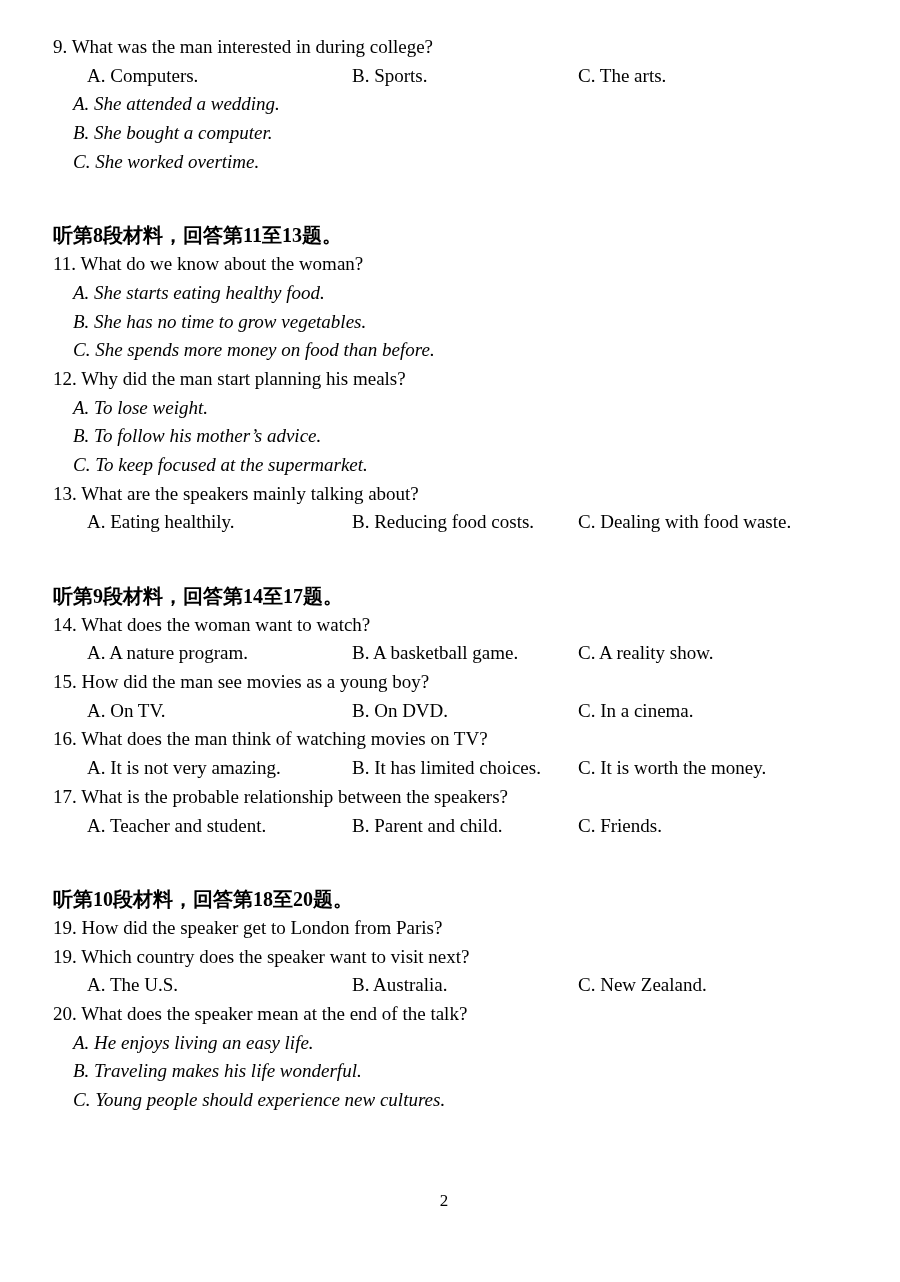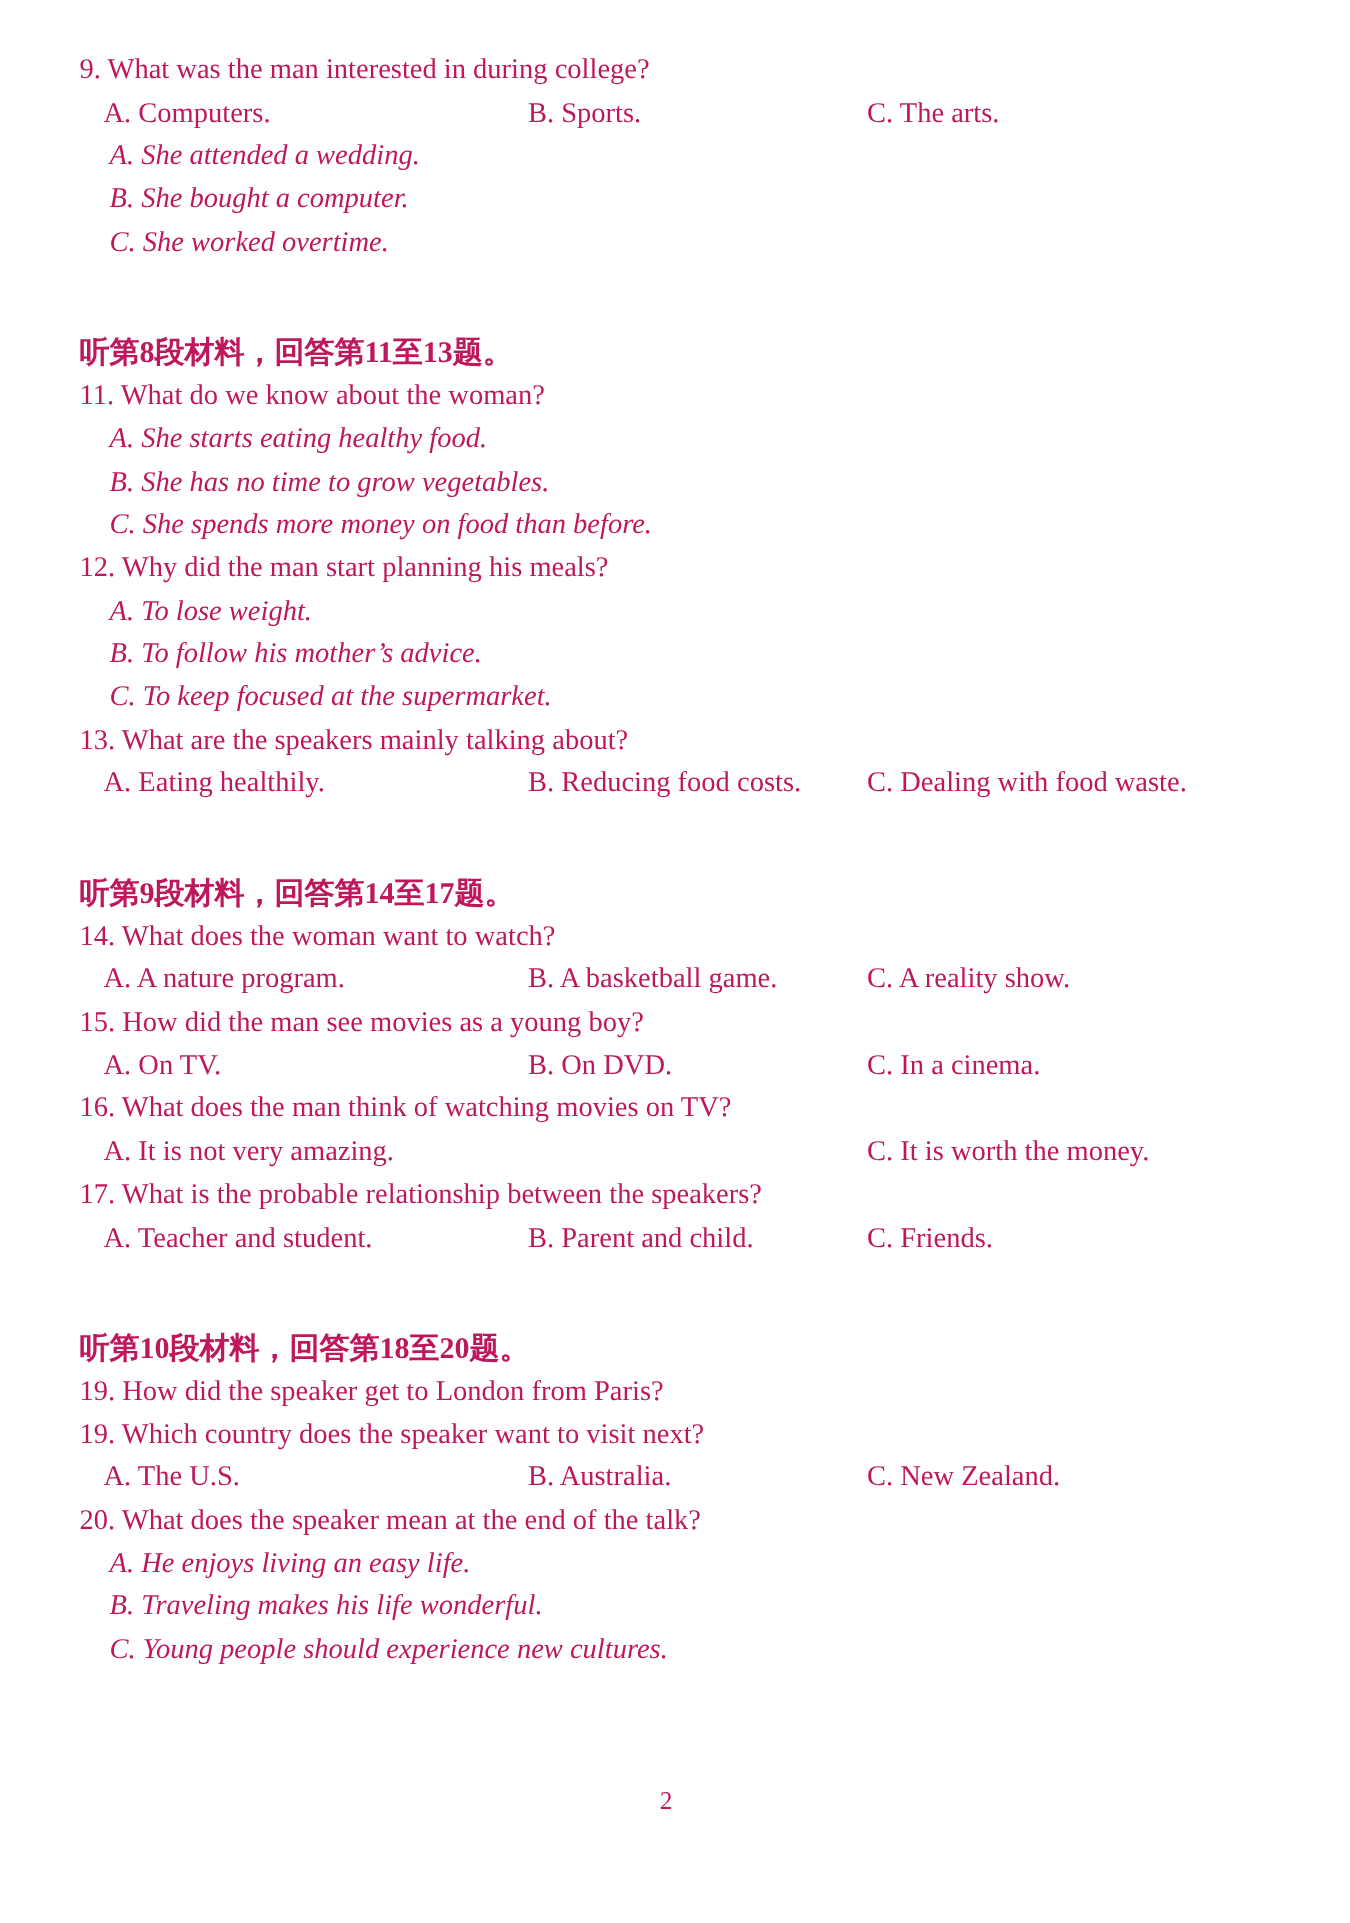--- a/index.html
+++ b/index.html
@@ -5,21 +5,21 @@
   html, body {
     margin: 0;
     padding: 0;
     background: #ffffff;
   }
   .page {
     position: relative;
     width: 816px;
     height: 1282px;
     background: #ffffff;
-    color: #be185d;
+    color: #000000;
     font-family: "Liberation Serif", "DejaVu Serif", serif;
     overflow: hidden;
     padding-left: 16px;
   }
   .content {
     position: absolute;
     top: 33px;
     left: 53px;
     width: 820px;
   }
@@ -32,21 +32,21 @@
   .line.q { padding-left: 0; }
   .line.opt { padding-left: 20px; font-style: italic; }
   .line.section {
     font-weight: bold;
     font-size: 20px;
     font-family: "Liberation Serif", "DejaVu Sans", sans-serif;
     margin-top: 45px;
   }
   .line.abc { position: relative; }
   .line.abc span { position: absolute; top: 0; white-space: nowrap; }
-  .line.abc .col-a { left: 16px; }
+  .line.abc .col-a { left: 34px; }
   .line.abc .col-b { left: 299px; }
   .line.abc .col-c { left: 525px; }
   .page-number {
     position: absolute;
     top: 1190px;
     left: 0;
     width: 888px;
     text-align: center;
     font-size: 17px;
     line-height: 22px;
@@ -100,20 +100,21 @@
     <div class="line q">15. How did the man see movies as a young boy?</div>
     <div class="line abc">
       <span class="col-a">A. On TV.</span>
       <span class="col-b">B. On DVD.</span>
       <span class="col-c">C. In a cinema.</span>
     </div>
 
     <div class="line q">16. What does the man think of watching movies on TV?</div>
     <div class="line abc">
       <span class="col-a">A. It is not very amazing.</span>
+      <span class="col-b">B. It has limited choices.</span>
       <span class="col-c">C. It is worth the money.</span>
     </div>
 
     <div class="line q">17. What is the probable relationship between the speakers?</div>
     <div class="line abc">
       <span class="col-a">A. Teacher and student.</span>
       <span class="col-b">B. Parent and child.</span>
       <span class="col-c">C. Friends.</span>
     </div>
 

